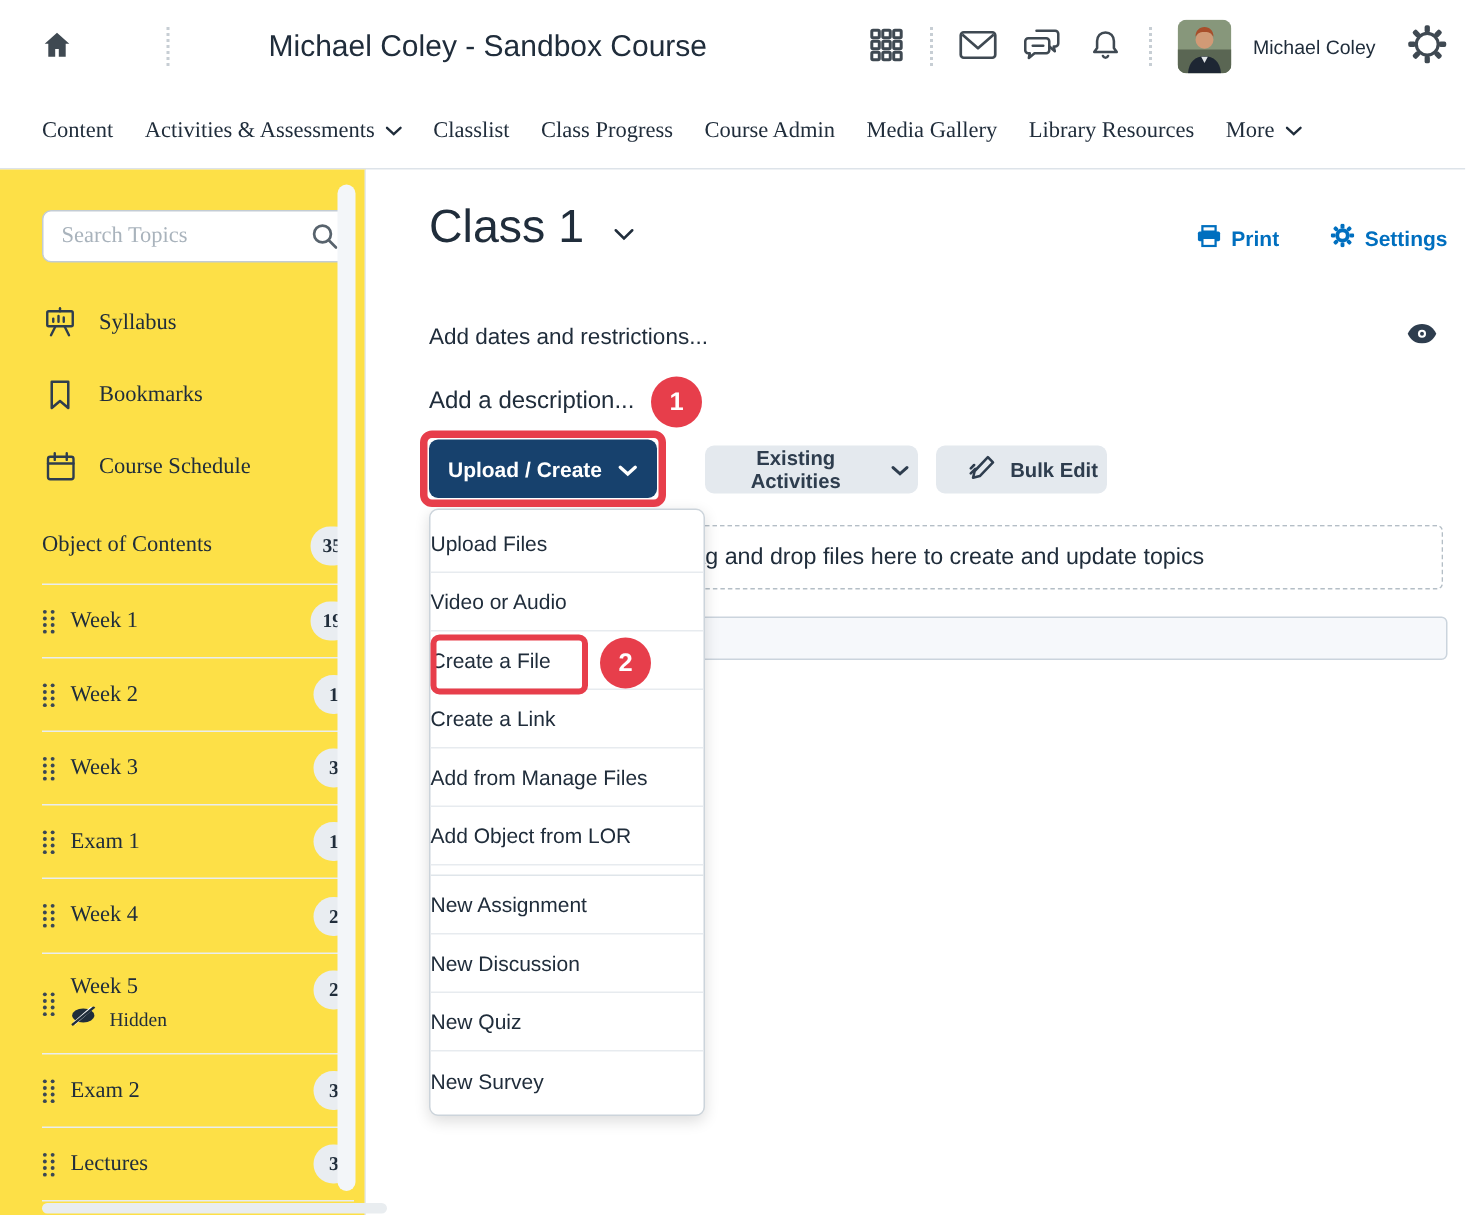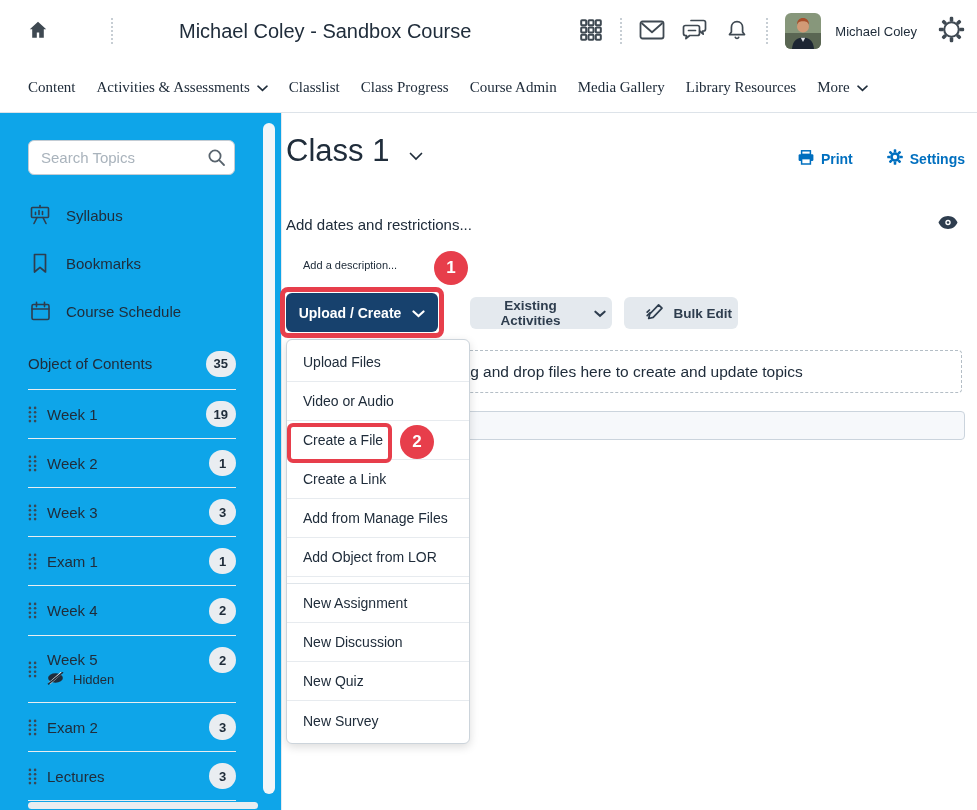--- a/index.html
+++ b/index.html
@@ -19,21 +19,21 @@
   .topbar-right{margin-left:auto;display:flex;align-items:center;gap:17px;}
   .avatar{width:36px;height:36px;border-radius:6px;overflow:hidden;flex:0 0 auto;cursor:pointer;}
   .avatar svg{display:block;}
   .user-name{font-size:13px;margin:0 4px 0 -3px;cursor:pointer;}
 
   
   .courselinks{position:absolute;top:62px;left:0;right:0;height:51px;display:flex;align-items:center;gap:21px;padding:0 28px;border-bottom:1px solid #dde3e9;font-size:15px;}
   .nav-item{display:flex;align-items:flex-start;gap:7px;cursor:pointer;white-space:nowrap;font-family:Liberation Serif, serif;}
 
   
-  .sidebar{position:absolute;top:113px;left:0;width:282px;bottom:0;border-right:1px solid #e5e9ed;background:#0ea5e9;}
+  .sidebar{position:absolute;top:113px;left:0;width:244px;bottom:0;border-right:1px solid #e5e9ed;background:#fde047;font-family:Liberation Serif, serif;}
   .search-wrap{position:relative;margin:27px 0 0 28px;width:207px;}
   .search-input{width:100%;height:35px;border:1px solid #c3ccd4;border-radius:6px;padding:0 34px 0 12px;font-family:inherit;font-size:15px;color:var(--text-dark);outline:none;}
   .search-input::placeholder{color:#a9b3bc;}
   .search-icon{position:absolute;right:9px;top:8px;pointer-events:none;}
   .side-links{margin-top:16px;}
   .side-link{height:48px;display:flex;align-items:center;gap:15px;padding-left:29px;font-size:15px;cursor:pointer;}
   .side-link .li-icon{width:22px;display:flex;justify-content:center;}
   .toc-row{margin-left:28px;width:208px;height:52px;display:flex;align-items:center;border-bottom:1px solid #e9edf0;font-size:15px;margin-top:3px;cursor:pointer;}
   .badge{min-width:27px;height:26px;margin-left:auto;border-radius:13px;background:var(--badge-bg);font-size:13px;font-weight:bold;display:flex;align-items:center;justify-content:center;padding:0 8px;}
   .module-row{margin-left:28px;width:208px;height:49px;display:flex;align-items:center;gap:10px;border-bottom:1px solid #e9edf0;font-size:15px;cursor:pointer;}
@@ -48,31 +48,31 @@
 
   
   .content{position:absolute;left:263px;top:113px;width:714px;bottom:0;}
   .page-title-row{position:absolute;left:23px;top:20px;display:flex;align-items:center;gap:20px;}
   .page-title{font-size:31px;font-weight:400;margin:0;}
   .title-caret{margin-top:10px;}
   .header-actions{position:absolute;top:36px;right:12px;display:flex;gap:34px;align-items:flex-end;}
   .action-link{display:flex;align-items:center;gap:7px;color:var(--link-blue);font-size:14px;font-weight:bold;background:none;border:none;font-family:inherit;cursor:pointer;padding:0;}
   .dates-row{position:absolute;left:23px;top:103px;font-size:15px;cursor:pointer;}
   .eye-btn{position:absolute;top:103px;left:675px;}
-  .desc-row{position:absolute;left:40px;top:146px;font-size:11px;cursor:pointer;}
+  .desc-row{position:absolute;left:23px;top:146px;font-size:16px;cursor:pointer;}
   .btn-primary{position:absolute;left:23px;top:180px;width:152px;height:39px;background:var(--primary-navy);color:#fff;border:none;border-radius:6px;font-family:inherit;font-size:14px;font-weight:bold;display:flex;align-items:center;justify-content:center;gap:11px;cursor:pointer;}
   .btn-secondary{position:absolute;top:184px;height:32px;background:#e4e9ee;color:#2e3d4e;border:none;border-radius:6px;font-family:inherit;font-size:13.5px;font-weight:bold;display:flex;align-items:center;justify-content:flex-end;gap:9px;cursor:pointer;}
   .btn-existing{left:207px;width:142px;}
   .btn-bulk{left:361px;width:114px;}
   .dropzone{position:absolute;left:23px;top:237px;width:676px;height:43px;border:1px dashed #b4bec6;border-radius:4px;display:flex;align-items:center;justify-content:center;font-size:15.5px;}
   .panel-bar{position:absolute;left:23px;top:298px;width:679px;height:29px;background:#f6f8fb;border:1px solid #cbd4dd;border-radius:4px;}
 
   
   .uc-menu{position:absolute;left:286px;top:339px;width:184px;background:#fff;border:1px solid #ccd4db;border-radius:6px;box-shadow:0 3px 10px rgba(0,0,0,.14);z-index:10;padding:3px 0;list-style:none;margin:0;}
-  .uc-item{height:39px;display:flex;align-items:center;padding-left:16px;font-size:14px;cursor:pointer;border-bottom:1px solid #e7ebef;}
+  .uc-item{height:39px;display:flex;align-items:center;font-size:14px;cursor:pointer;border-bottom:1px solid #e7ebef;}
   .uc-item.last{border-bottom:none;}
   .uc-divider{height:7px;border-bottom:1px solid #dfe5ea;}
 
   
   .ann{position:absolute;z-index:30;pointer-events:none;}
   .ann-box1{left:280px;top:287px;width:164px;height:51px;border:5px solid var(--accent-red);border-radius:8px;}
   .ann-box2{left:287px;top:423px;width:105px;height:40px;border:4px solid var(--accent-red);border-radius:6px;}
   .ann-circle{width:34px;height:34px;border-radius:50%;background:var(--accent-red);color:#fff;font-size:17px;font-weight:bold;display:flex;align-items:center;justify-content:center;z-index:31;}
   .ann-c1{left:434px;top:251px;}
   .ann-c2{left:400px;top:425px;}

